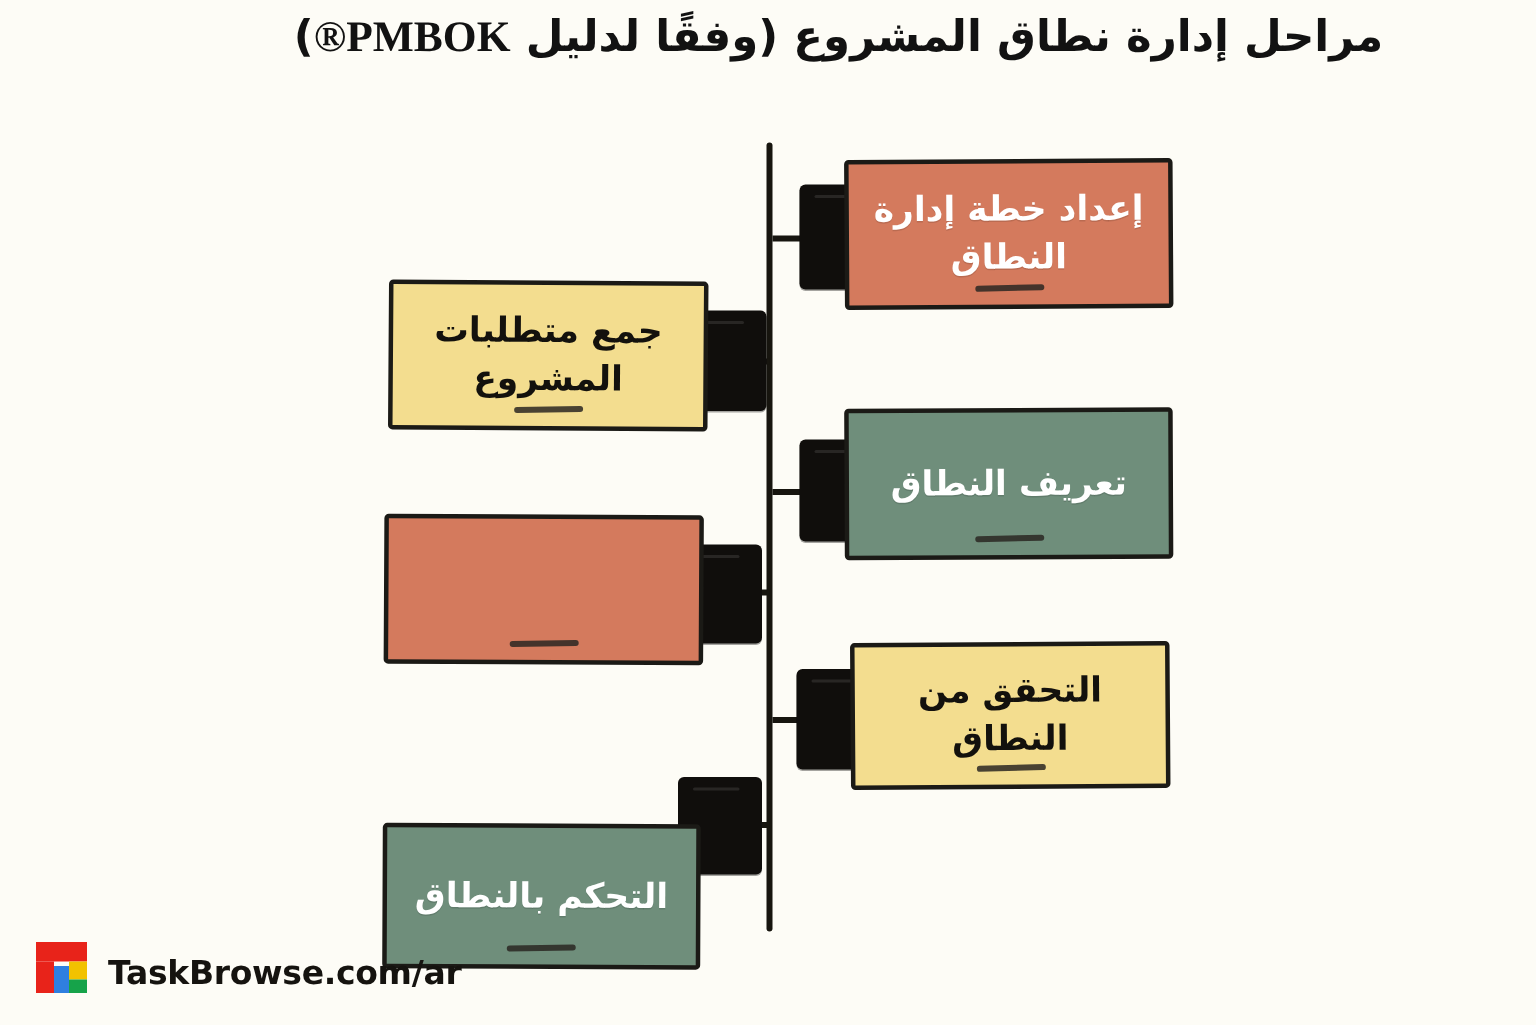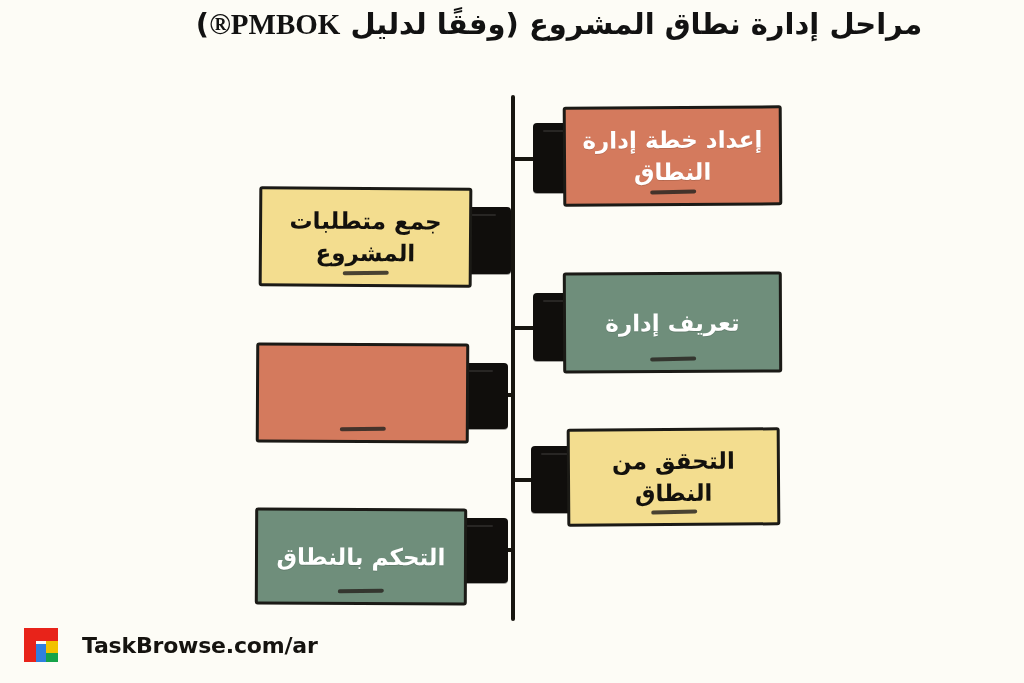--- a/index.html
+++ b/index.html
@@ -126,30 +126,30 @@
 
   .flag.light-text { color: #FFFFFF; text-shadow: 0 1px 0 rgba(0,0,0,0.12); }
   .flag.dark-text  { color: #13110D; }
 
   
   .sk1 { transform: rotate(-0.35deg); }
   .sk2 { transform: rotate(0.4deg); }
   .sk3 { transform: rotate(-0.25deg); }
   .sk4 { transform: rotate(0.3deg); }
   .sk5 { transform: rotate(-0.4deg); }
-  .sk6 { transform: rotate(0.25deg); }
+  .sk6 { transform: rotate(0.25deg); margin-top: 41px; }
 
   
   #brand {
     position: absolute;
     left: 24px;
     top: 628px;
     display: flex;
-    align-items: center;
-    gap: 24px;
+    align-items: flex-end;
+    gap: 14px;
   }
   #brand-logo {
     width: 34px;
     height: 34px;
     position: relative;
     flex: none;
   }
   #brand-logo .q {
     position: absolute;
   }
@@ -189,21 +189,21 @@
   <div class="flag sk2 dark-text" style="left:259px; top:187px; width:213px; height:100px; background:#F3DD8F;">
     <span class="txt">جمع متطلبات المشروع</span>
     <span class="smudge"></span>
   </div>
 
   <div class="node" style="left:511px; top:326px;">
     <div class="stub" style="left:4px; width:22px;"></div>
     <div class="knob" style="left:22px; top:-33px; width:57px; height:68px;"></div>
   </div>
   <div class="flag sk3 light-text" style="left:563px; top:272px; width:219px; height:101px; background:#6F8E7B;">
-    <span class="txt">تعريف إدارة</span>
+    <span class="txt">تعريف النطاق</span>
     <span class="smudge"></span>
   </div>
 
   <div class="node" style="left:463px; top:393px;">
     <div class="stub" style="left:26px; width:24px;"></div>
     <div class="knob" style="left:-13px; top:-30px; width:58px; height:66px;"></div>
   </div>
   <div class="flag sk4 light-text" style="left:256px; top:343px; width:213px; height:100px; background:#D47A5D;">
     <span class="smudge"></span>
   </div>

